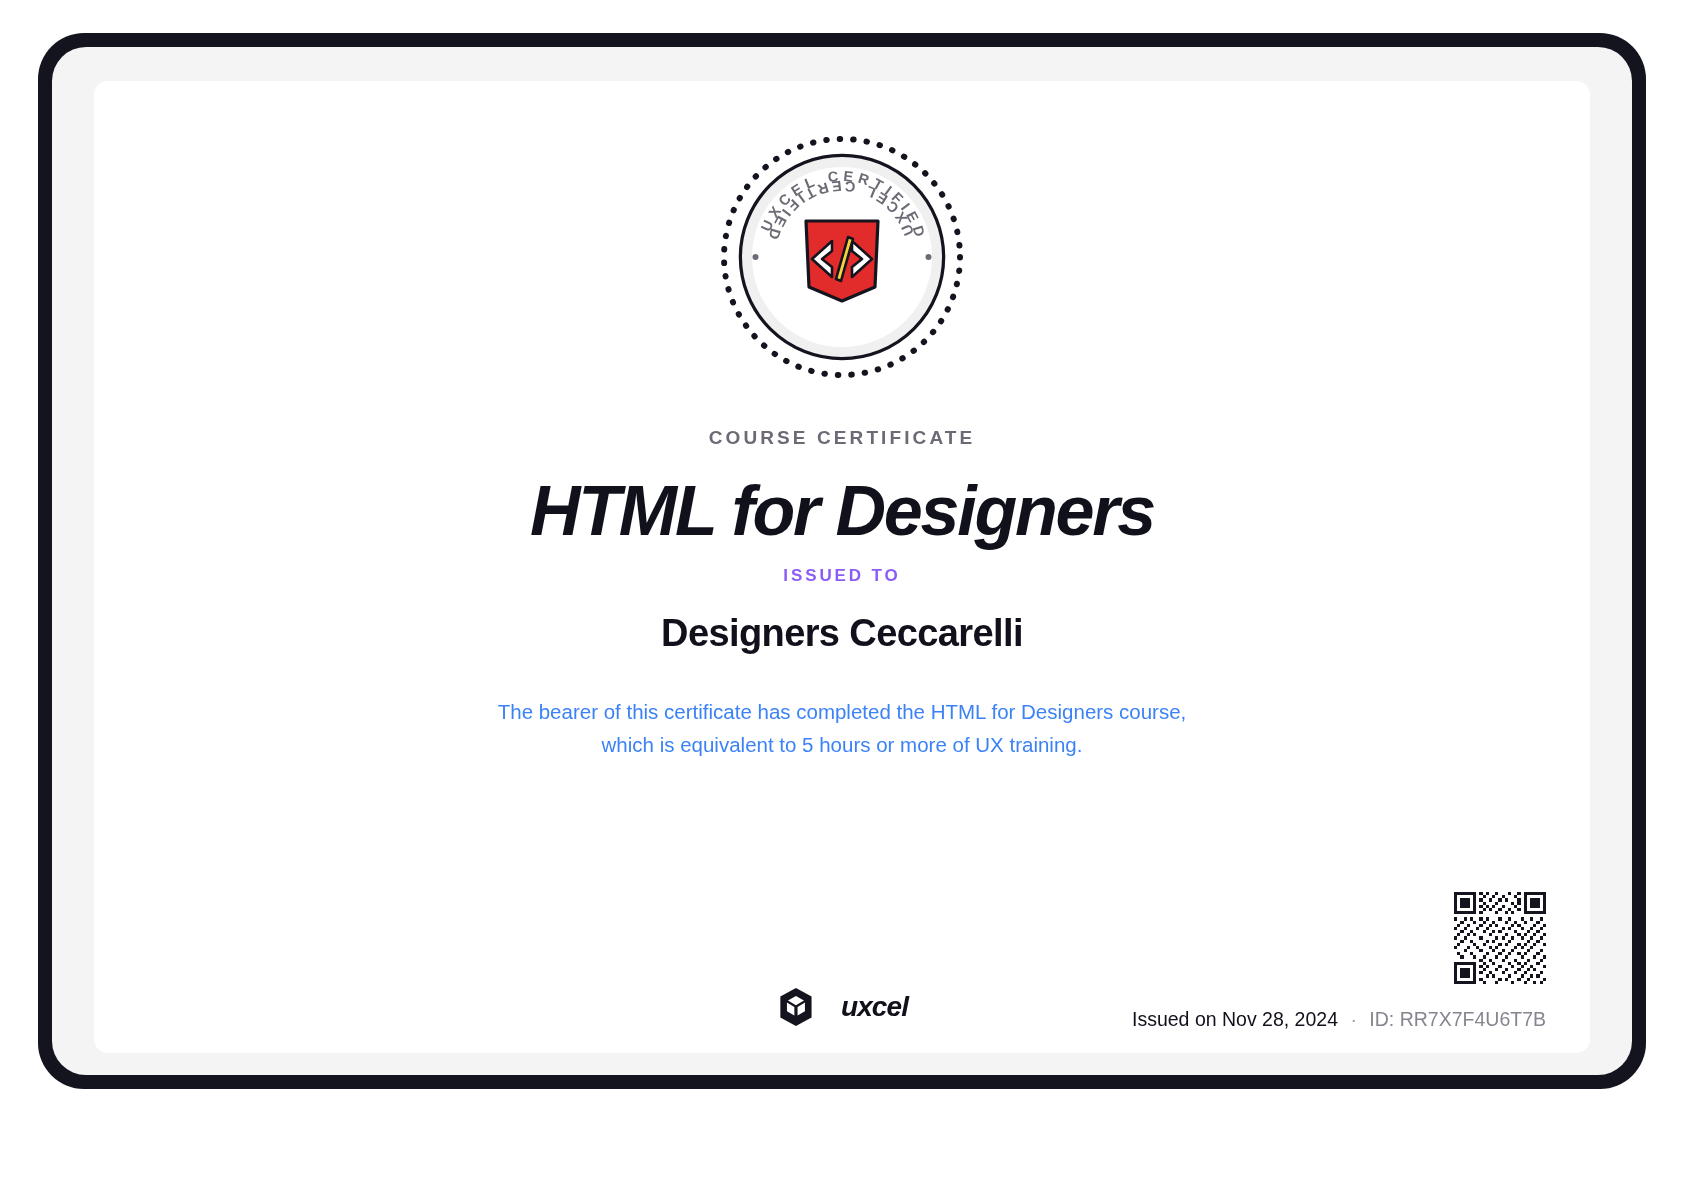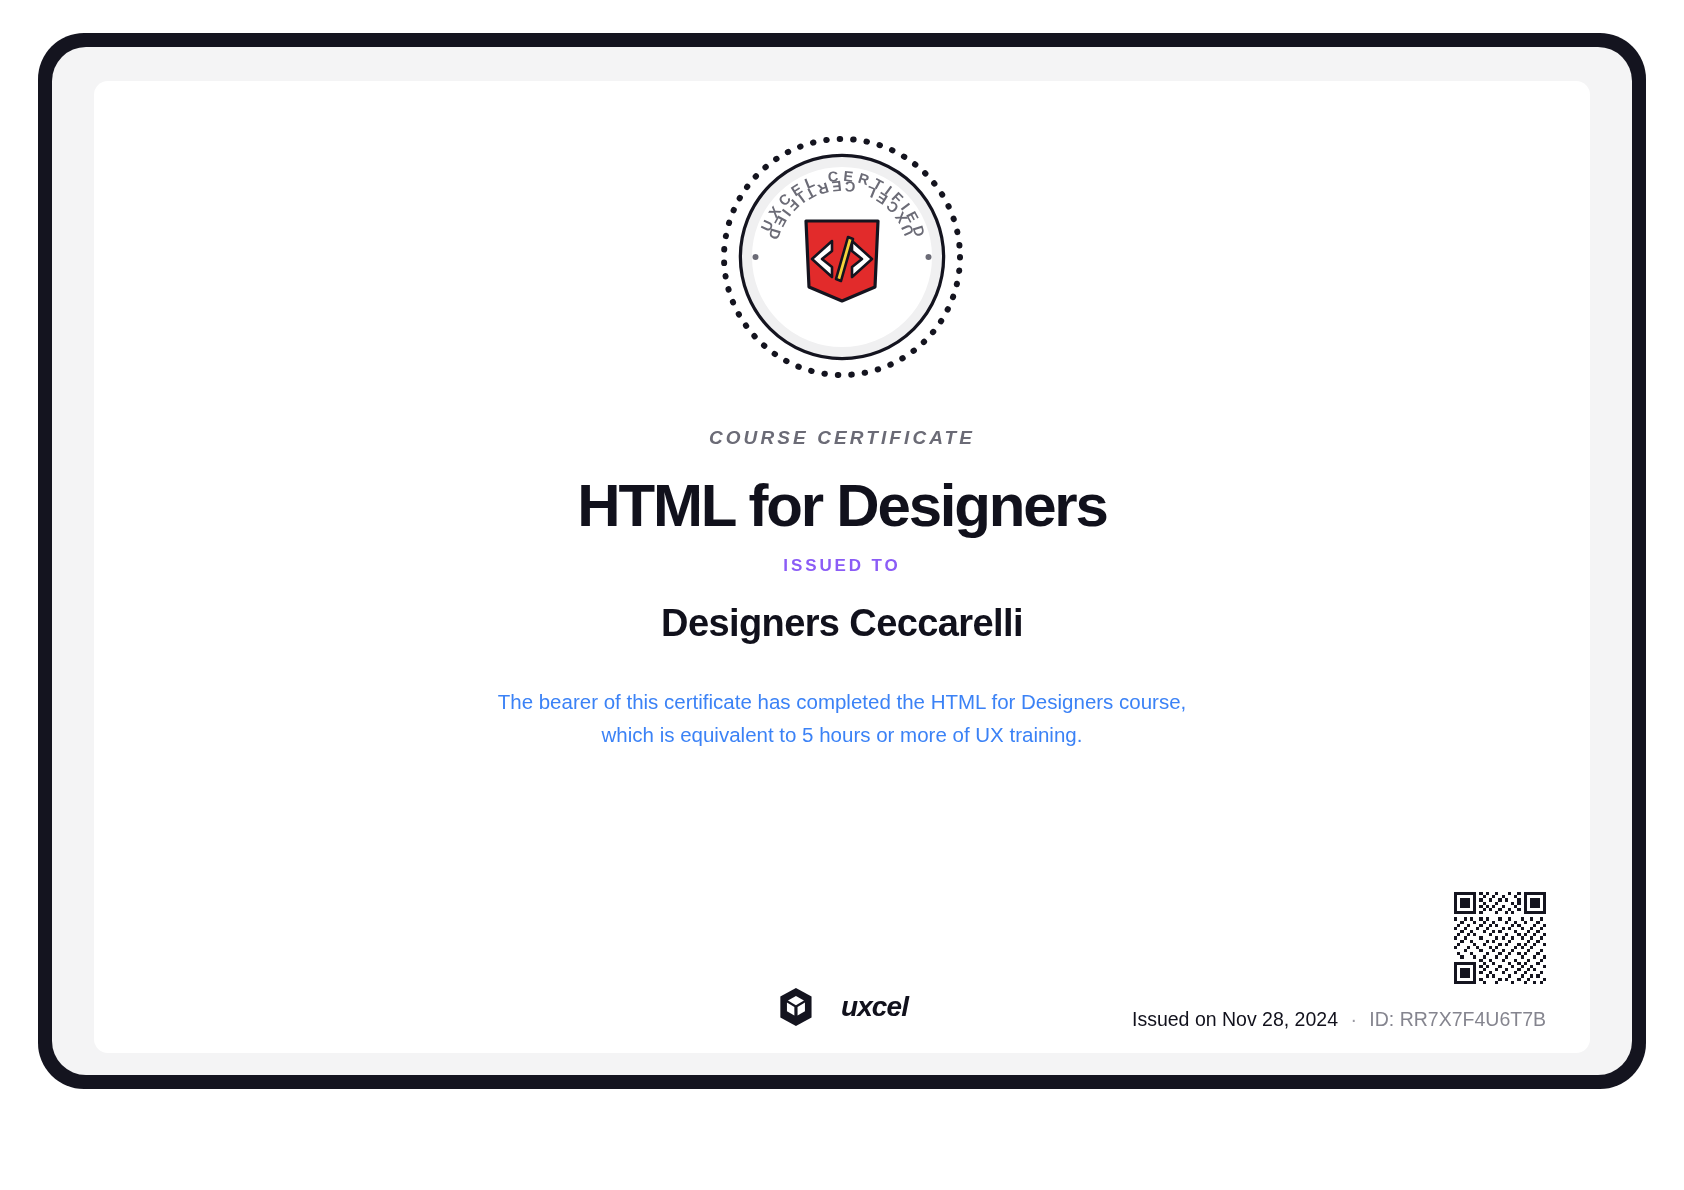--- a/index.html
+++ b/index.html
@@ -51,31 +51,31 @@
   }
   #badge-seal svg { display: block; width: 100%; height: 100%; }
 
   
   #eyebrow-label {
     margin-top: 46px;
     font-size: 19px;
     font-weight: bold;
     letter-spacing: 3.1px;
     color: #6b6b76;
-    font-style: italic;
   }
 
   #course-title {
     margin-top: 27px;
-    font-size: 60px;
+    font-size: 70px;
     line-height: 1;
     font-weight: bold;
     letter-spacing: -2.2px;
     color: #11111c;
     white-space: nowrap;
+    font-style: italic;
   }
 
   #issued-to-label {
     margin-top: 20px;
     font-size: 17px;
     font-weight: bold;
     letter-spacing: 2.9px;
     color: #8b5cf6;
   }
 

